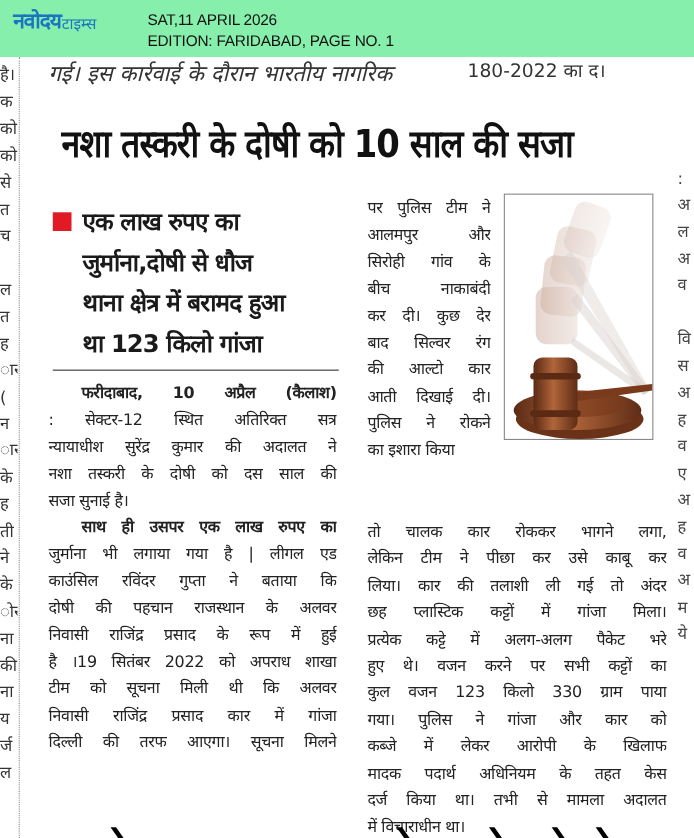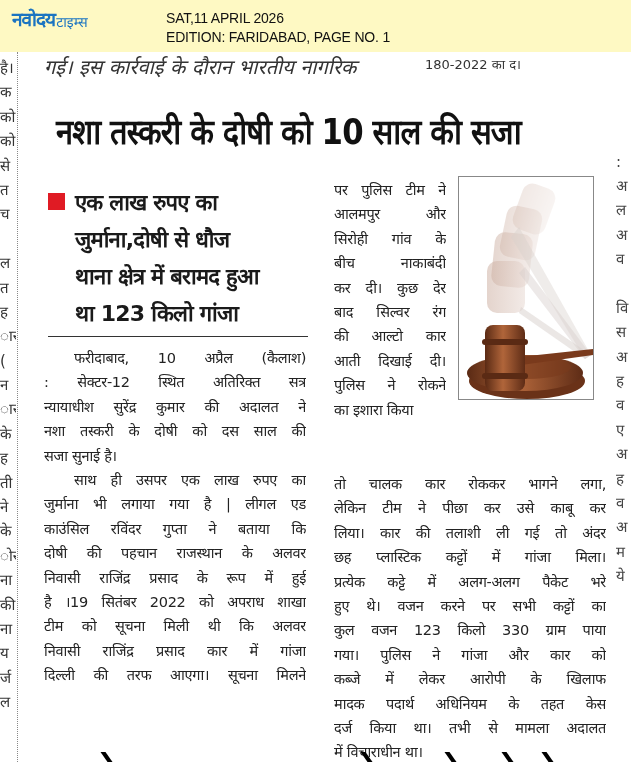--- a/index.html
+++ b/index.html
@@ -1,38 +1,38 @@
 <!DOCTYPE html>
 <html><head>
   <meta charset="utf-8">
   <style>
     * { box-sizing: border-box; margin: 0; padding: 0; }
     html, body { width: 631px; height: 762px; overflow: hidden; background: #ffffff; }
     body { position: relative; font-family: "DejaVu Sans", sans-serif; color: #1a1a1a; }
 
     .header {
       position: absolute; left: 0; top: 0; width: 631px; height: 52px;
-      background: #fef9c3;
+      background: #86efac;
     }
     .logo {
       position: absolute; left: 12px; top: 8px; height: 22px;
       display: flex; align-items: flex-end;
     }
     .logo-main {
       font-family: "DejaVu Sans", sans-serif; font-weight: bold;
       font-size: 19px; color: #1b74c1; letter-spacing: -1px; line-height: 22px;
     }
     .logo-sub {
       font-family: "DejaVu Sans", sans-serif; font-size: 14px; color: #1b74c1;
       line-height: 16px; margin-left: 1px;
     }
     .edition {
       position: absolute; left: 134px; top: 9px;
       font-family: "Liberation Sans", sans-serif; font-size: 14px; line-height: 19px;
-      color: #111; letter-spacing: -0.2px; margin-left: 32px;
+      color: #111; letter-spacing: -0.2px;
     }
 
     .page { position: absolute; left: 0; top: 52px; width: 631px; height: 710px; background: #fff; overflow: hidden; }
 
     .left-col {
       position: absolute; left: 0; top: 0; width: 16px; height: 710px;
       font-size: 15px; line-height: 24.4px; color: #333; overflow: hidden;
       padding-top: 4px;
     }
     .left-col span { display: block; height: 24.4px; white-space: nowrap; }
@@ -44,21 +44,21 @@
       position: absolute; left: 616px; top: 0; width: 15px; height: 710px;
       font-size: 15px; line-height: 24.4px; color: #444; overflow: hidden;
     }
     .right-col span { display: block; height: 24.4px; white-space: nowrap; }
 
     .prev-line {
       position: absolute; left: 44px; top: 4px; font-size: 20px; color: #333;
       white-space: nowrap; line-height: 22px; font-style: italic;
     }
     .prev-line-right {
-      position: absolute; left: 425px; top: 2px; font-size: 13px; color: #333;
+      position: absolute; left: 425px; top: 2px; font-size: 17px; color: #333;
       white-space: nowrap; line-height: 22px;
     }
 
     .headline {
       position: absolute; left: 56px; top: 58px; width: 540px;
       font-family: "DejaVu Sans", sans-serif; font-weight: bold;
       font-size: 35px; line-height: 44px; color: #111;
       transform: scaleX(0.88); transform-origin: left center;
       white-space: nowrap; letter-spacing: -1px;
     }
@@ -80,21 +80,21 @@
     }
 
     .body-text {
       font-size: 14.5px; line-height: 24.4px; color: #222; text-align: justify;
       text-align-last: justify; letter-spacing: -0.3px;
     }
     .col1 {
       position: absolute; left: 44px; top: 294px; width: 262px;
     }
     .col1 .line, .col2 .line, .col3 .line { display: block; height: 24.4px; white-space: nowrap; overflow: hidden; }
-    .indent { padding-left: 30px; }
+    .indent { padding-left: 30px; font-weight: bold; }
 
     .col2 {
       position: absolute; left: 334px; top: 126px; width: 112px;
     }
     .col3 {
       position: absolute; left: 334px; top: 380px; width: 272px; margin-top: 40px;
     }
 
     .photo-frame {
       position: absolute; left: 458px; top: 124px; width: 136px; height: 224px;

